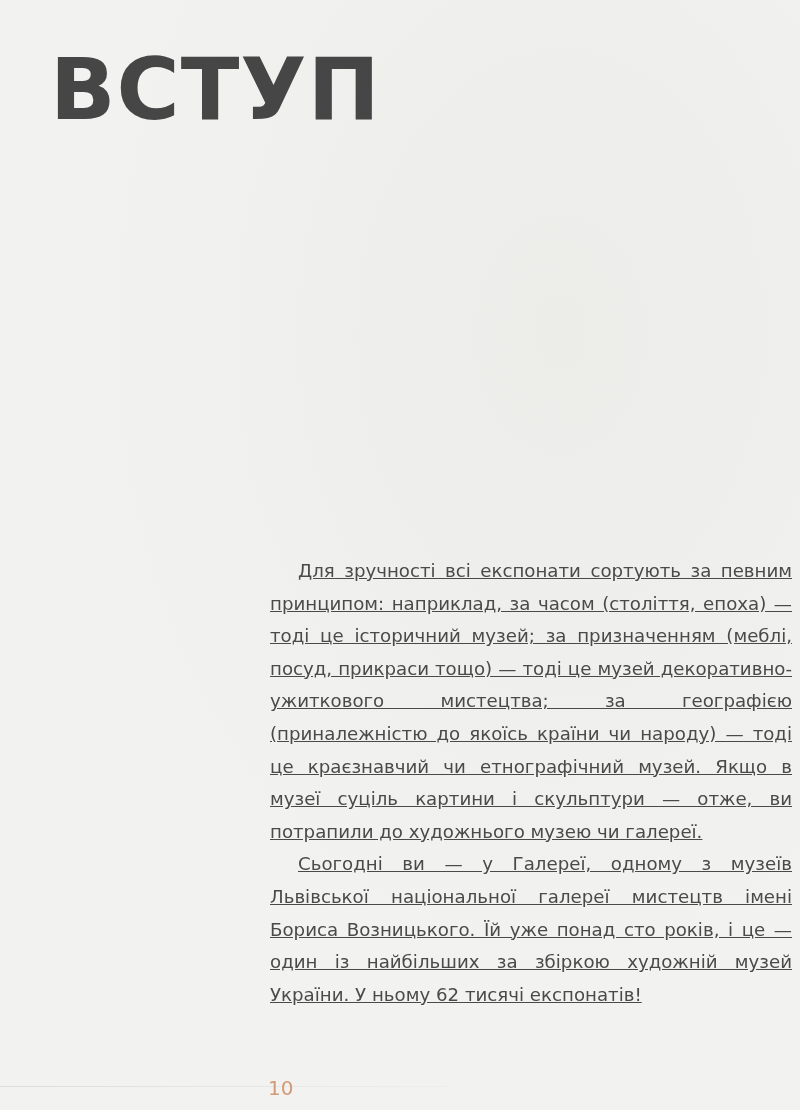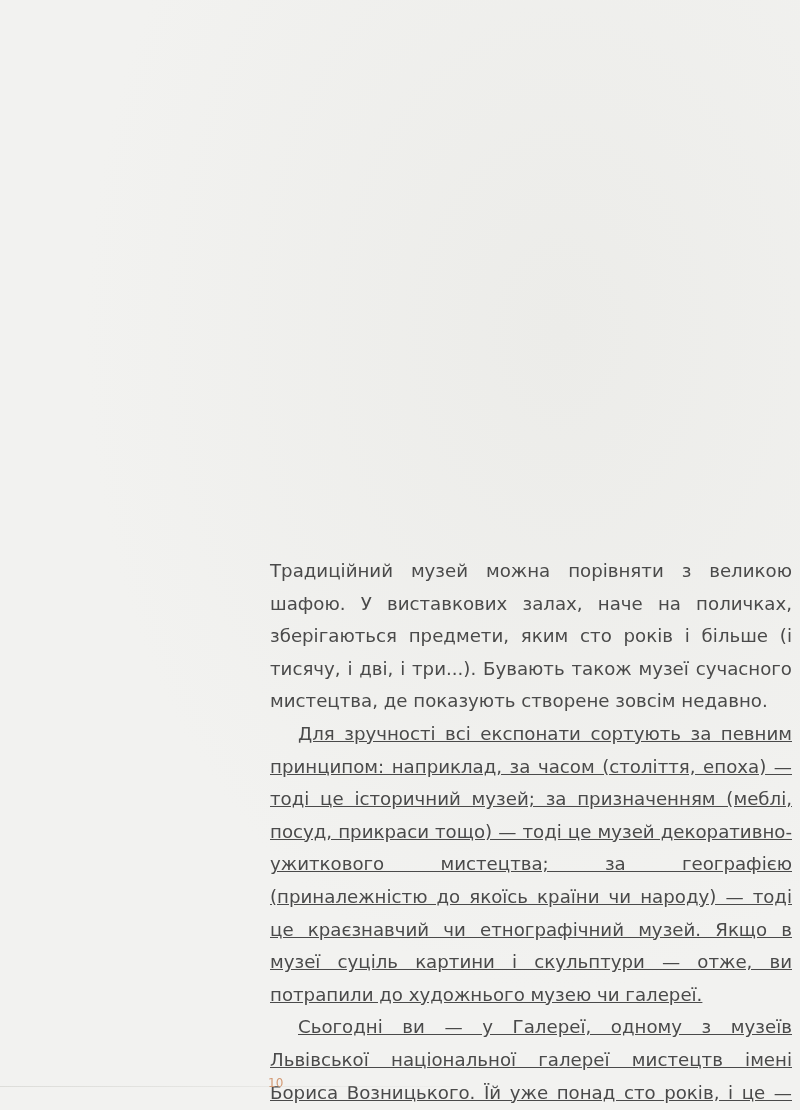--- a/index.html
+++ b/index.html
@@ -50,38 +50,38 @@
   }
   .body-text p.indent {
     text-indent: 28px;
     text-decoration: underline;
   }
   .page-number {
     position: absolute;
     left: 268px;
     top: 1076px;
     font-family: "DejaVu Sans", sans-serif;
-    font-size: 12px;
+    font-size: 20px;
     color: #d39a74;
   }
   .footer-rule {
     position: absolute;
     left: 0;
     top: 1086px;
     width: 450px;
     height: 1px;
     background: linear-gradient(to right, rgba(200,200,195,0.5), rgba(200,200,195,0.1));
   }
 </style>
 </head>
 <body>
 
 <div class="page">
+  <h1 class="heading">ВСТУП</h1>
 
   <div class="body-text">
-    <p>Традиційний музей можна порівняти з великою шафою. У виставкових залах, наче на поличках, зберігаються пред­мети, яким сто років і більше (і тисячу, і дві, і три...). Бувають також музеї сучасного мистецтва, де показують створене зовсім недавно.</p>
     <p class="indent">Для зручності всі експонати сортують за певним прин­ципом: наприклад, за часом (століття, епоха) — тоді це іс­торичний музей; за призначенням (меблі, посуд, прикраси тощо) — тоді це музей декоративно-ужиткового мистецтва; за географією (приналежністю до якоїсь країни чи народу) — тоді це краєзнавчий чи етнографічний музей. Якщо в музеї суціль картини і скульптури — отже, ви потрапили до худож­нього музею чи галереї.</p>
     <p class="indent">Сьогодні ви — у Галереї, одному з музеїв Львівської націо­нальної галереї мистецтв імені Бориса Возницького. Їй уже по­над сто років, і це — один із найбільших за збіркою художній музей України. У ньому 62 тисячі експонатів!</p>
   </div>
 
   <div class="footer-rule"></div>
   <div class="page-number">10</div>
 </div>
 
 </body></html>

